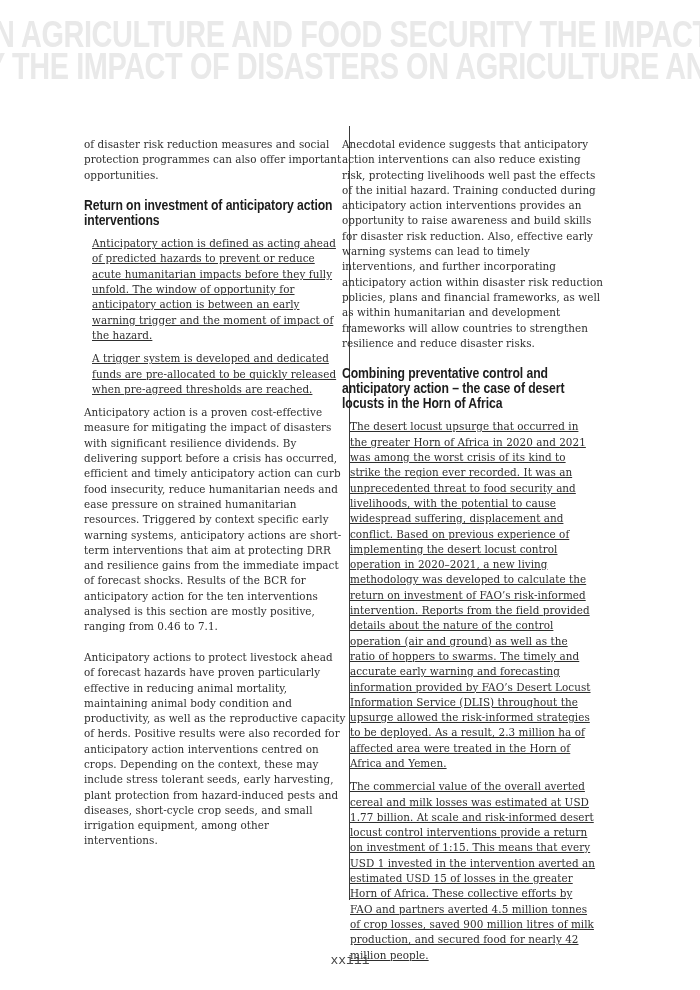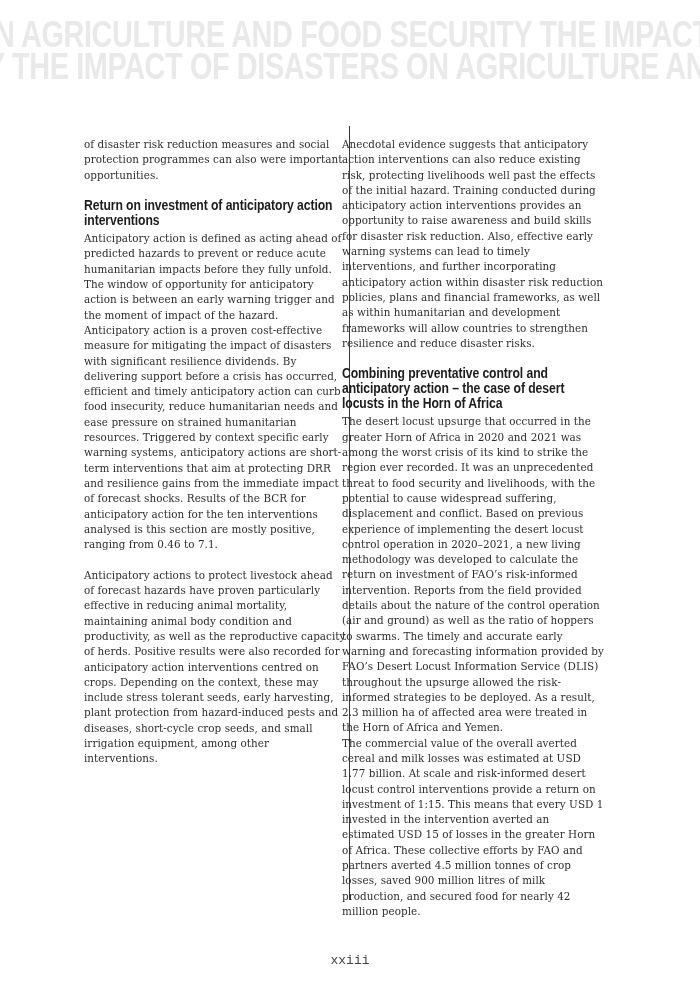--- a/index.html
+++ b/index.html
@@ -18,21 +18,21 @@
   }
   .banner-line.l1 { top:14px; left:-6px; }
   .banner-line.l2 { top:46px; left:-14px; }
   .col {
     position:absolute; top:137px; width:262px;
     font-size:10.4px; line-height:15.3px; letter-spacing:0.05px;
   }
   .col.left { left:84px; }
   .col.right { left:342px; width:262px; }
   .col p { margin:0 0 15.3px 0; }
-  .col p.tight { margin:0; }
+  .col p.tight { margin:8px;text-decoration:underline; }
   .col h2 {
     font-family:"Liberation Sans", sans-serif; font-weight:bold;
     font-size:14.2px; line-height:15px; color:#1d1d1d; margin:10px 0 3px 0;
     transform:scaleX(0.86); transform-origin:left top; width:116%;
     letter-spacing:-0.1px;
   }
   .divider {
     position:absolute; left:349px; top:126px; width:1px; height:774px; background:#3a3a3a;
   }
   .page-number {
@@ -42,23 +42,24 @@
 </style>
 </head>
 <body>
 
 <div class="banner">
   <div class="banner-line l1">N AGRICULTURE AND FOOD SECURITY THE IMPACT OF DISASTERS ON AGRICULTURE AND FOOD SECURITY</div>
   <div class="banner-line l2">Y THE IMPACT OF DISASTERS ON AGRICULTURE AND FOOD SECURITY THE IMPACT OF DISASTERS</div>
 </div>
 
 <div class="col left">
-  <p>of disaster risk reduction measures and social protection programmes can also were important opportunities.</p>
+  <p>of disaster risk reduction measures and social protection programmes can also offer important opportunities.</p>
   <h2>Return on investment of anticipatory action interventions</h2>
   <p class="tight">Anticipatory action is defined as acting ahead of predicted hazards to prevent or reduce acute humanitarian impacts before they fully unfold. The window of opportunity for anticipatory action is between an early warning trigger and the moment of impact of the hazard.</p>
+  <p class="tight">A trigger system is developed and dedicated funds are pre-allocated to be quickly released when pre-agreed thresholds are reached.</p>
   <p>Anticipatory action is a proven cost-effective measure for mitigating the impact of disasters with significant resilience dividends. By delivering support before a crisis has occurred, efficient and timely anticipatory action can curb food insecurity, reduce humanitarian needs and ease pressure on strained humanitarian resources. Triggered by context specific early warning systems, anticipatory actions are short-term interventions that aim at protecting DRR and resilience gains from the immediate impact of forecast shocks. Results of the BCR for anticipatory action for the ten interventions analysed is this section are mostly positive, ranging from 0.46 to 7.1.</p>
   <p>Anticipatory actions to protect livestock ahead of forecast hazards have proven particularly effective in reducing animal mortality, maintaining animal body condition and productivity, as well as the reproductive capacity of herds. Positive results were also recorded for anticipatory action interventions centred on crops. Depending on the context, these may include stress tolerant seeds, early harvesting, plant protection from hazard-induced pests and diseases, short-cycle crop seeds, and small irrigation equipment, among other interventions.</p>
 </div>
 
 <div class="divider"></div>
 
 <div class="col right">
   <p>Anecdotal evidence suggests that anticipatory action interventions can also reduce existing risk, protecting livelihoods well past the effects of the initial hazard. Training conducted during anticipatory action interventions provides an opportunity to raise awareness and build skills for disaster risk reduction. Also, effective early warning systems can lead to timely interventions, and further incorporating anticipatory action within disaster risk reduction policies, plans and financial frameworks, as well as within humanitarian and development frameworks will allow countries to strengthen resilience and reduce disaster risks.</p>
   <h2>Combining preventative control and anticipatory action – the case of desert locusts in the Horn of Africa</h2>
   <p class="tight">The desert locust upsurge that occurred in the greater Horn of Africa in 2020 and 2021 was among the worst crisis of its kind to strike the region ever recorded. It was an unprecedented threat to food security and livelihoods, with the potential to cause widespread suffering, displacement and conflict. Based on previous experience of implementing the desert locust control operation in 2020–2021, a new living methodology was developed to calculate the return on investment of FAO’s risk-informed intervention. Reports from the field provided details about the nature of the control operation (air and ground) as well as the ratio of hoppers to swarms. The timely and accurate early warning and forecasting information provided by FAO’s Desert Locust Information Service (DLIS) throughout the upsurge allowed the risk-informed strategies to be deployed. As a result, 2.3 million ha of affected area were treated in the Horn of Africa and Yemen.</p>

